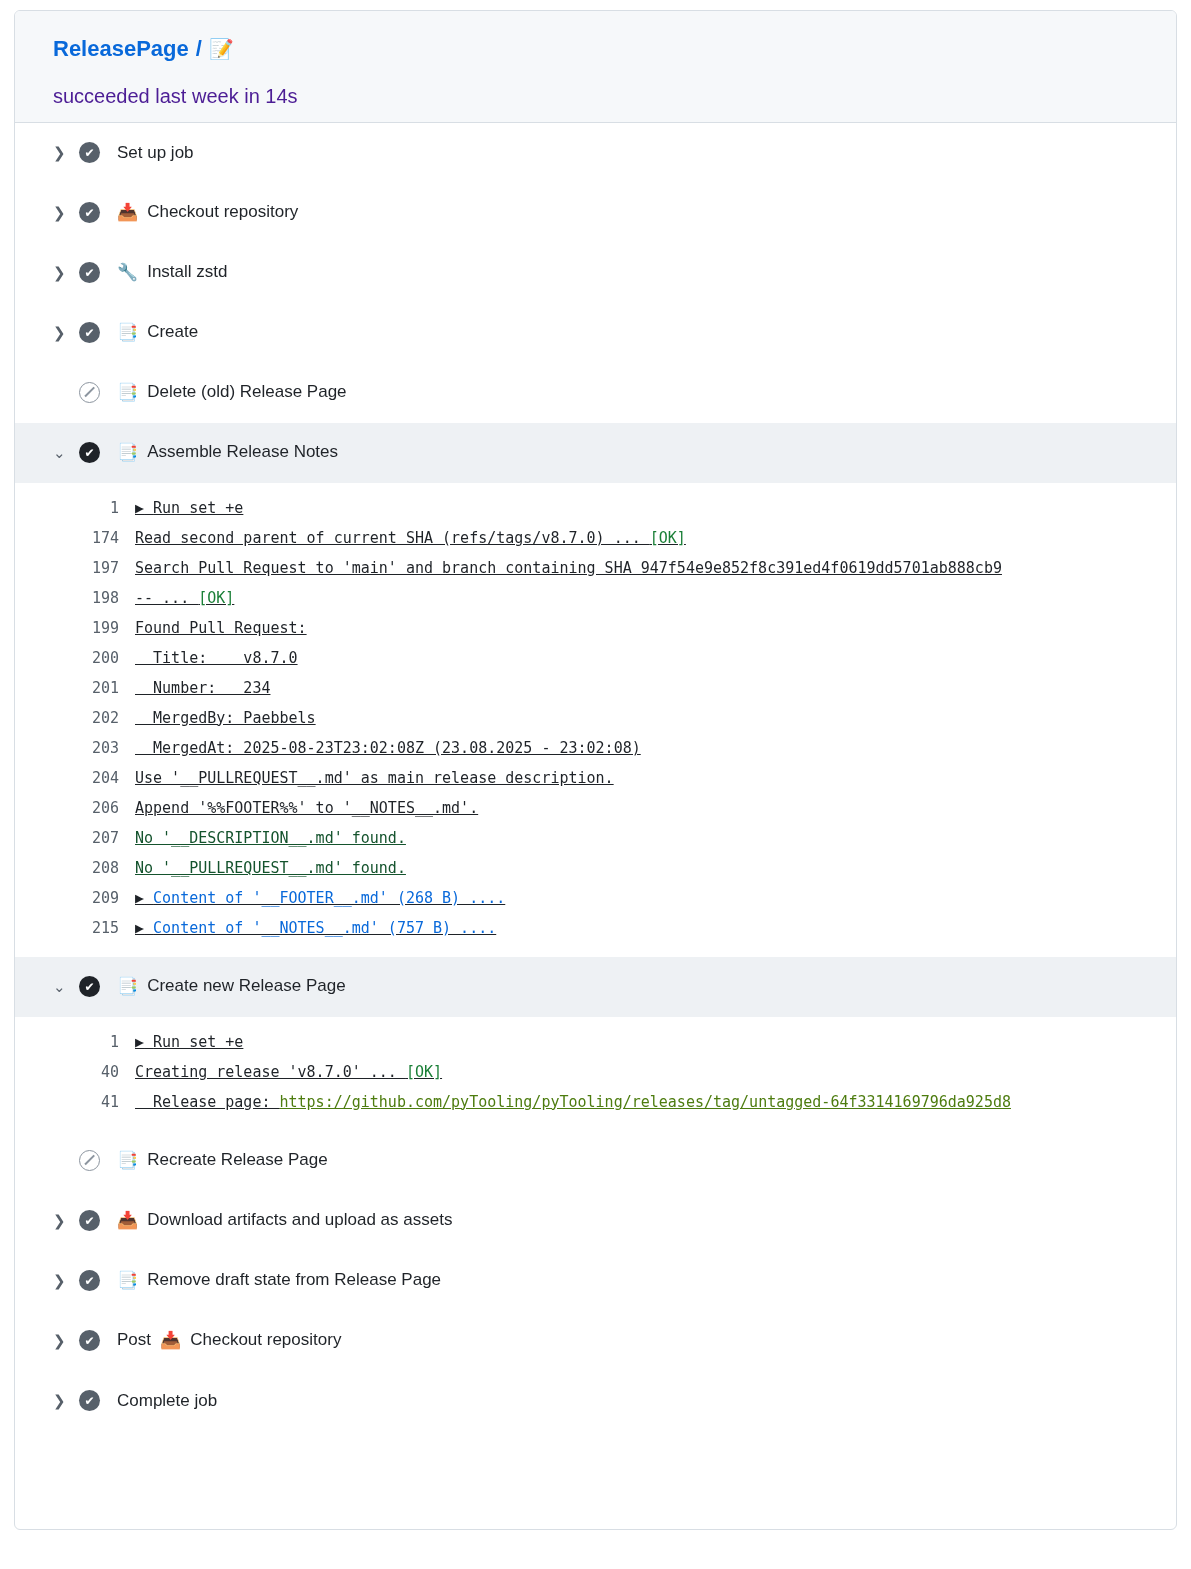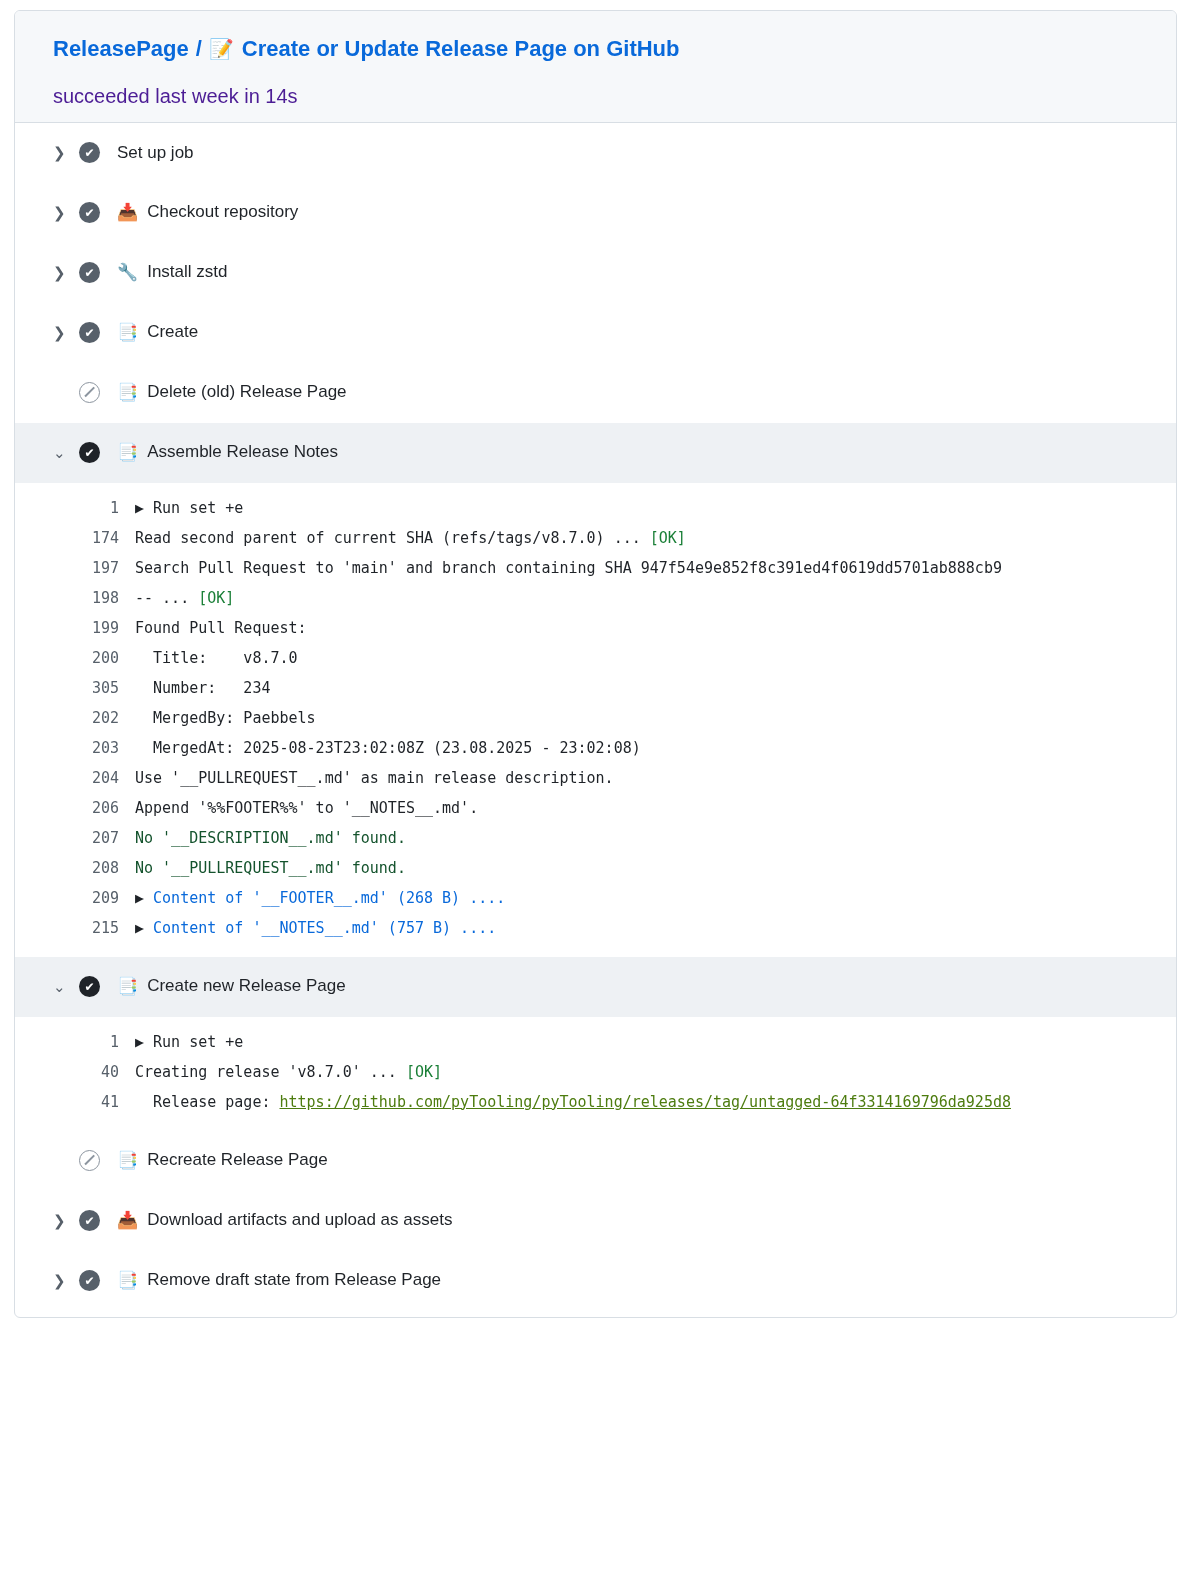--- a/index.html
+++ b/index.html
@@ -14,21 +14,21 @@
     position: relative;
     background: #ffffff;
     box-sizing: border-box;
     padding: 10px 14px 14px 14px;
   }
   .panel {
     border: 1px solid #d8dee4;
     border-radius: 6px;
     background: #ffffff;
     overflow: hidden;
-    height: 1308px;
+    height: 1520px;
     box-sizing: border-box;
   }
   .job-header {
     background: #f6f8fa;
     border-bottom: 1px solid #d8dee4;
     padding: 24px 0 14px 38px;
   }
   .job-title {
     font-size: 22px;
     font-weight: 600;
@@ -130,42 +130,41 @@
     white-space: pre;
   }
   .ln {
     width: 120px;
     flex: none;
     text-align: right;
     padding-right: 16px;
     color: #57606a;
     box-sizing: border-box;
   }
-  .lt { flex: 1; }
+  .lt { flex: 1; text-decoration: underline; }
   .tri { color: #1f2328; }
   .ok { color: #1a7f37; }
   .warn { color: #14532d; }
   .url {
     color: #4d7c0f;
     text-decoration: underline;
   }
   .fold { color: #0969da; }
 </style>
 </head>
 <body>
 
 <div id="page">
   <div class="panel">
 
     <div class="job-header">
       <div class="job-title">
         <span class="crumb">ReleasePage</span>
         <span class="sep">/</span>
         <span class="emoji">📝</span>
-        <span>Create or Update Release Page on GitHub</span>
       </div>
       <div class="job-sub">succeeded last week in 14s</div>
     </div>
 
     <div class="steps">
 
       <div class="step-row">
         <span class="chev">❯</span>
         <span class="status">
             <span class="check-circle">✔</span>
@@ -249,21 +248,21 @@
         </div>
         <div class="log-line">
           <span class="ln">199</span>
           <span class="lt">Found Pull Request:</span>
         </div>
         <div class="log-line">
           <span class="ln">200</span>
           <span class="lt">  Title:    v8.7.0</span>
         </div>
         <div class="log-line">
-          <span class="ln">305</span>
+          <span class="ln">201</span>
           <span class="lt">  Number:   234</span>
         </div>
         <div class="log-line">
           <span class="ln">202</span>
           <span class="lt">  MergedBy: Paebbels</span>
         </div>
         <div class="log-line">
           <span class="ln">203</span>
           <span class="lt">  MergedAt: 2025-08-23T23:02:08Z (23.08.2025 - 23:02:08)</span>
         </div>

